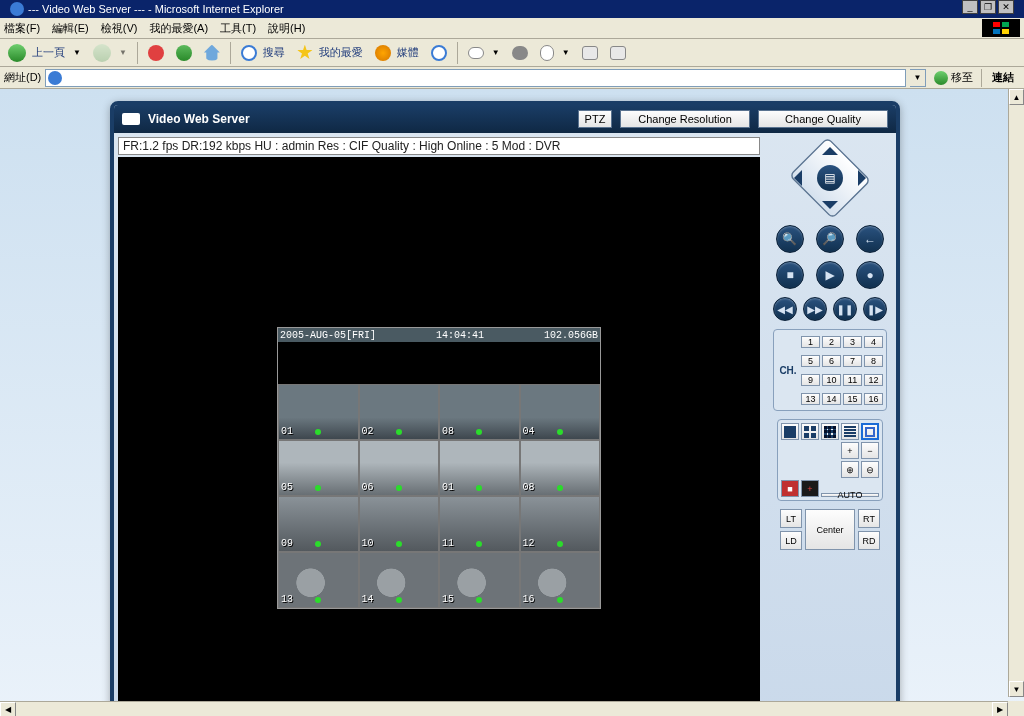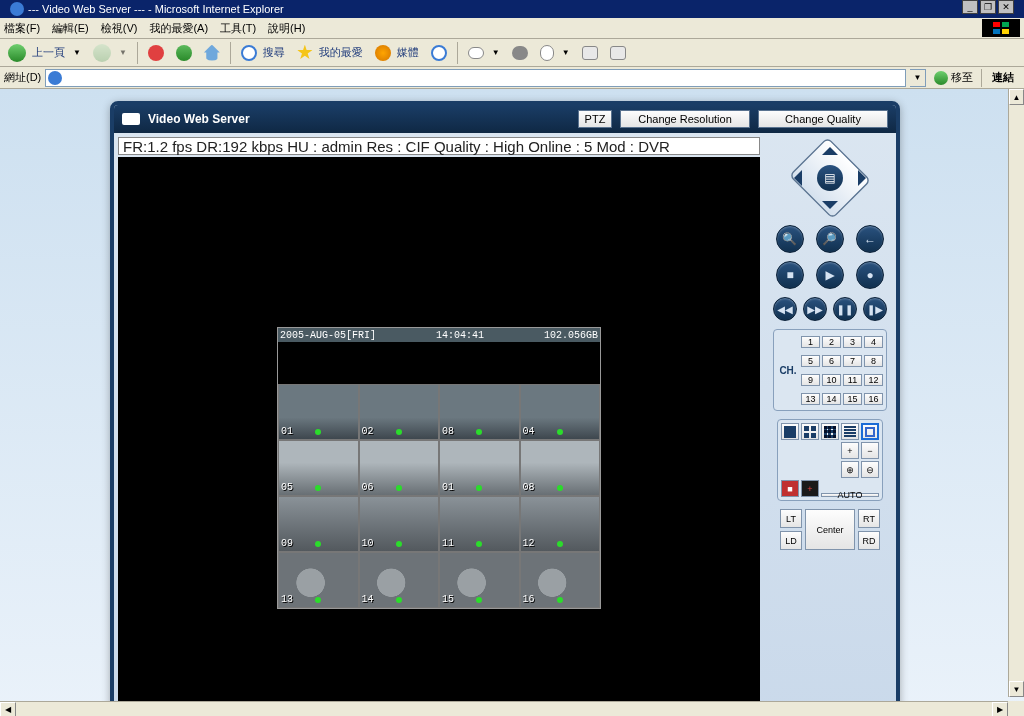--- a/index.html
+++ b/index.html
@@ -215,21 +215,21 @@
     display:flex;
     flex-direction:column;
     padding: 4px;
   }
   .status-bar{
     height:18px;
     background:#fff;
     border:1px solid #888;
     display:flex;align-items:center;
     padding:0 4px;
-    font-size:15px;
+    font-size:12px;
     color:#222;
     gap:0;
   }
   .video-black{
     flex:1;
     background:#000;
     position:relative;
     margin-top:2px;
   }
   .camgrid{

